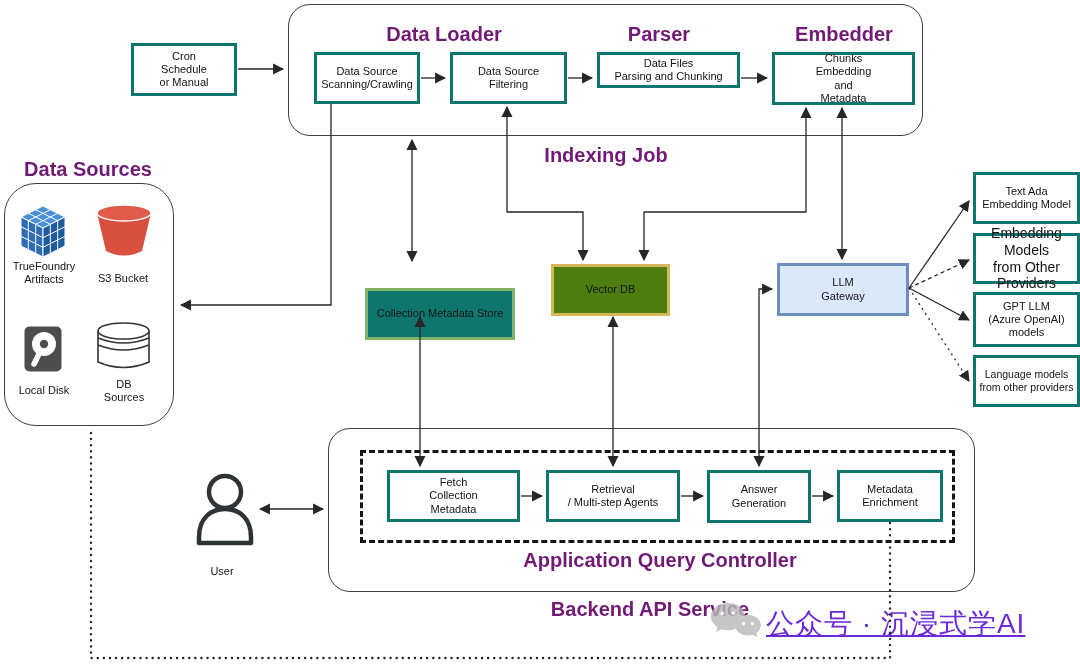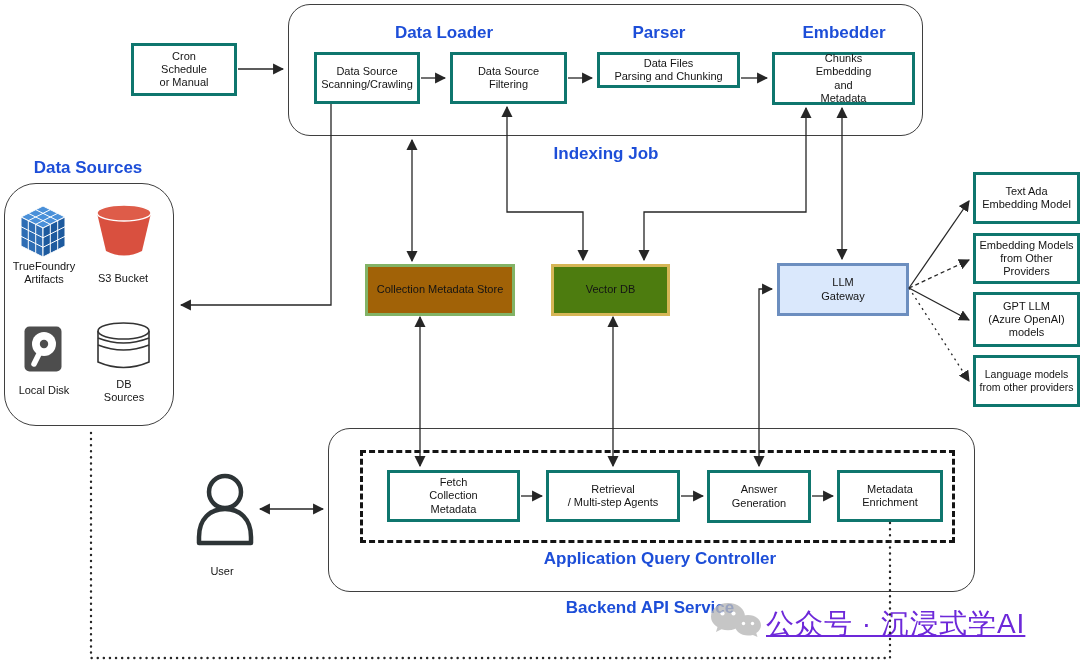--- a/index.html
+++ b/index.html
@@ -1,28 +1,28 @@
 <!DOCTYPE html>
 <html><head>
 <meta charset="utf-8">
 <style>
   html,body{margin:0;padding:0;background:#ffffff;}
   .canvas{position:relative;width:1080px;height:665px;background:#ffffff;overflow:hidden;
           font-family:"Liberation Sans", sans-serif;}
   .node{position:absolute;box-sizing:border-box;border:3px solid #0f766e;background:#ffffff;
         display:flex;align-items:center;justify-content:center;text-align:center;
         font-size:11px;line-height:1.2;color:#141414;white-space:pre-line;padding:2px;}
-  .green{background:#a16207;border-color:#82b366;}
+  .green{background:#0f766e;border-color:#82b366;margin-top:24px;}
   .yellow{background:#4d7c0f;border-color:#d6b656;}
   .blue{background:#dae8fc;border-color:#6c8ebf;}
   .container{position:absolute;box-sizing:border-box;border:1px solid #3f3f3f;
              border-radius:22px;background:transparent;}
   .dashed-box{position:absolute;box-sizing:border-box;border:3px dashed #141414;}
-  .hdr{position:absolute;transform:translateX(-50%);font-weight:bold;font-size:17px;
-       white-space:nowrap;color:#1d4ed8;}
+  .hdr{position:absolute;transform:translateX(-50%);font-weight:bold;font-size:20px;
+       white-space:nowrap;color:#701a75;}
   .lbl{position:absolute;transform:translateX(-50%);font-size:11px;line-height:1.2;
        text-align:center;white-space:pre-line;color:#141414;}
   .icon{position:absolute;}
   svg.overlay{position:absolute;left:0;top:0;z-index:5;pointer-events:none;}
   .edge{stroke:#262626;stroke-width:1.3;fill:none;}
   .edge.dash{stroke-dasharray:4 3;}
   .edge.dash2{stroke-dasharray:2 4;}
   .edge.dotted{stroke-width:2.4;stroke-dasharray:0.1 6;stroke-linecap:round;}
   .watermark-text{position:absolute;font-size:28px;color:#6d28d9;letter-spacing:1px;
                   white-space:nowrap;z-index:2;text-decoration:underline;}
@@ -101,21 +101,21 @@
   <div class="lbl" style="left:124px;top:378px">DB
 Sources</div>
 
   <div class="node green" style="left:365px;top:264px;width:150px;height:52px">Collection Metadata Store</div>
   <div class="node yellow" style="left:551px;top:264px;width:119px;height:52px">Vector DB</div>
   <div class="node blue" style="left:777px;top:263px;width:132px;height:53px">LLM
 Gateway</div>
 
   <div class="node" style="left:973px;top:172px;width:107px;height:52px">Text Ada
 Embedding Model</div>
-  <div class="node" style="left:973px;top:233px;width:107px;height:51px;font-size:11px">Embedding Models
+  <div class="node" style="left:973px;top:233px;width:107px;height:51px;font-size:14px">Embedding Models
 from Other Providers</div>
   <div class="node" style="left:973px;top:292px;width:107px;height:55px">GPT LLM
 (Azure OpenAI)
 models</div>
   <div class="node" style="left:973px;top:355px;width:107px;height:52px;font-size:10.5px">Language models
 from other providers</div>
 
   <div class="container" style="left:328px;top:428px;width:647px;height:164px"></div>
   <div class="dashed-box" style="left:360px;top:450px;width:595px;height:93px"></div>
   <div class="hdr" style="left:660px;top:549px">Application Query Controller</div>

